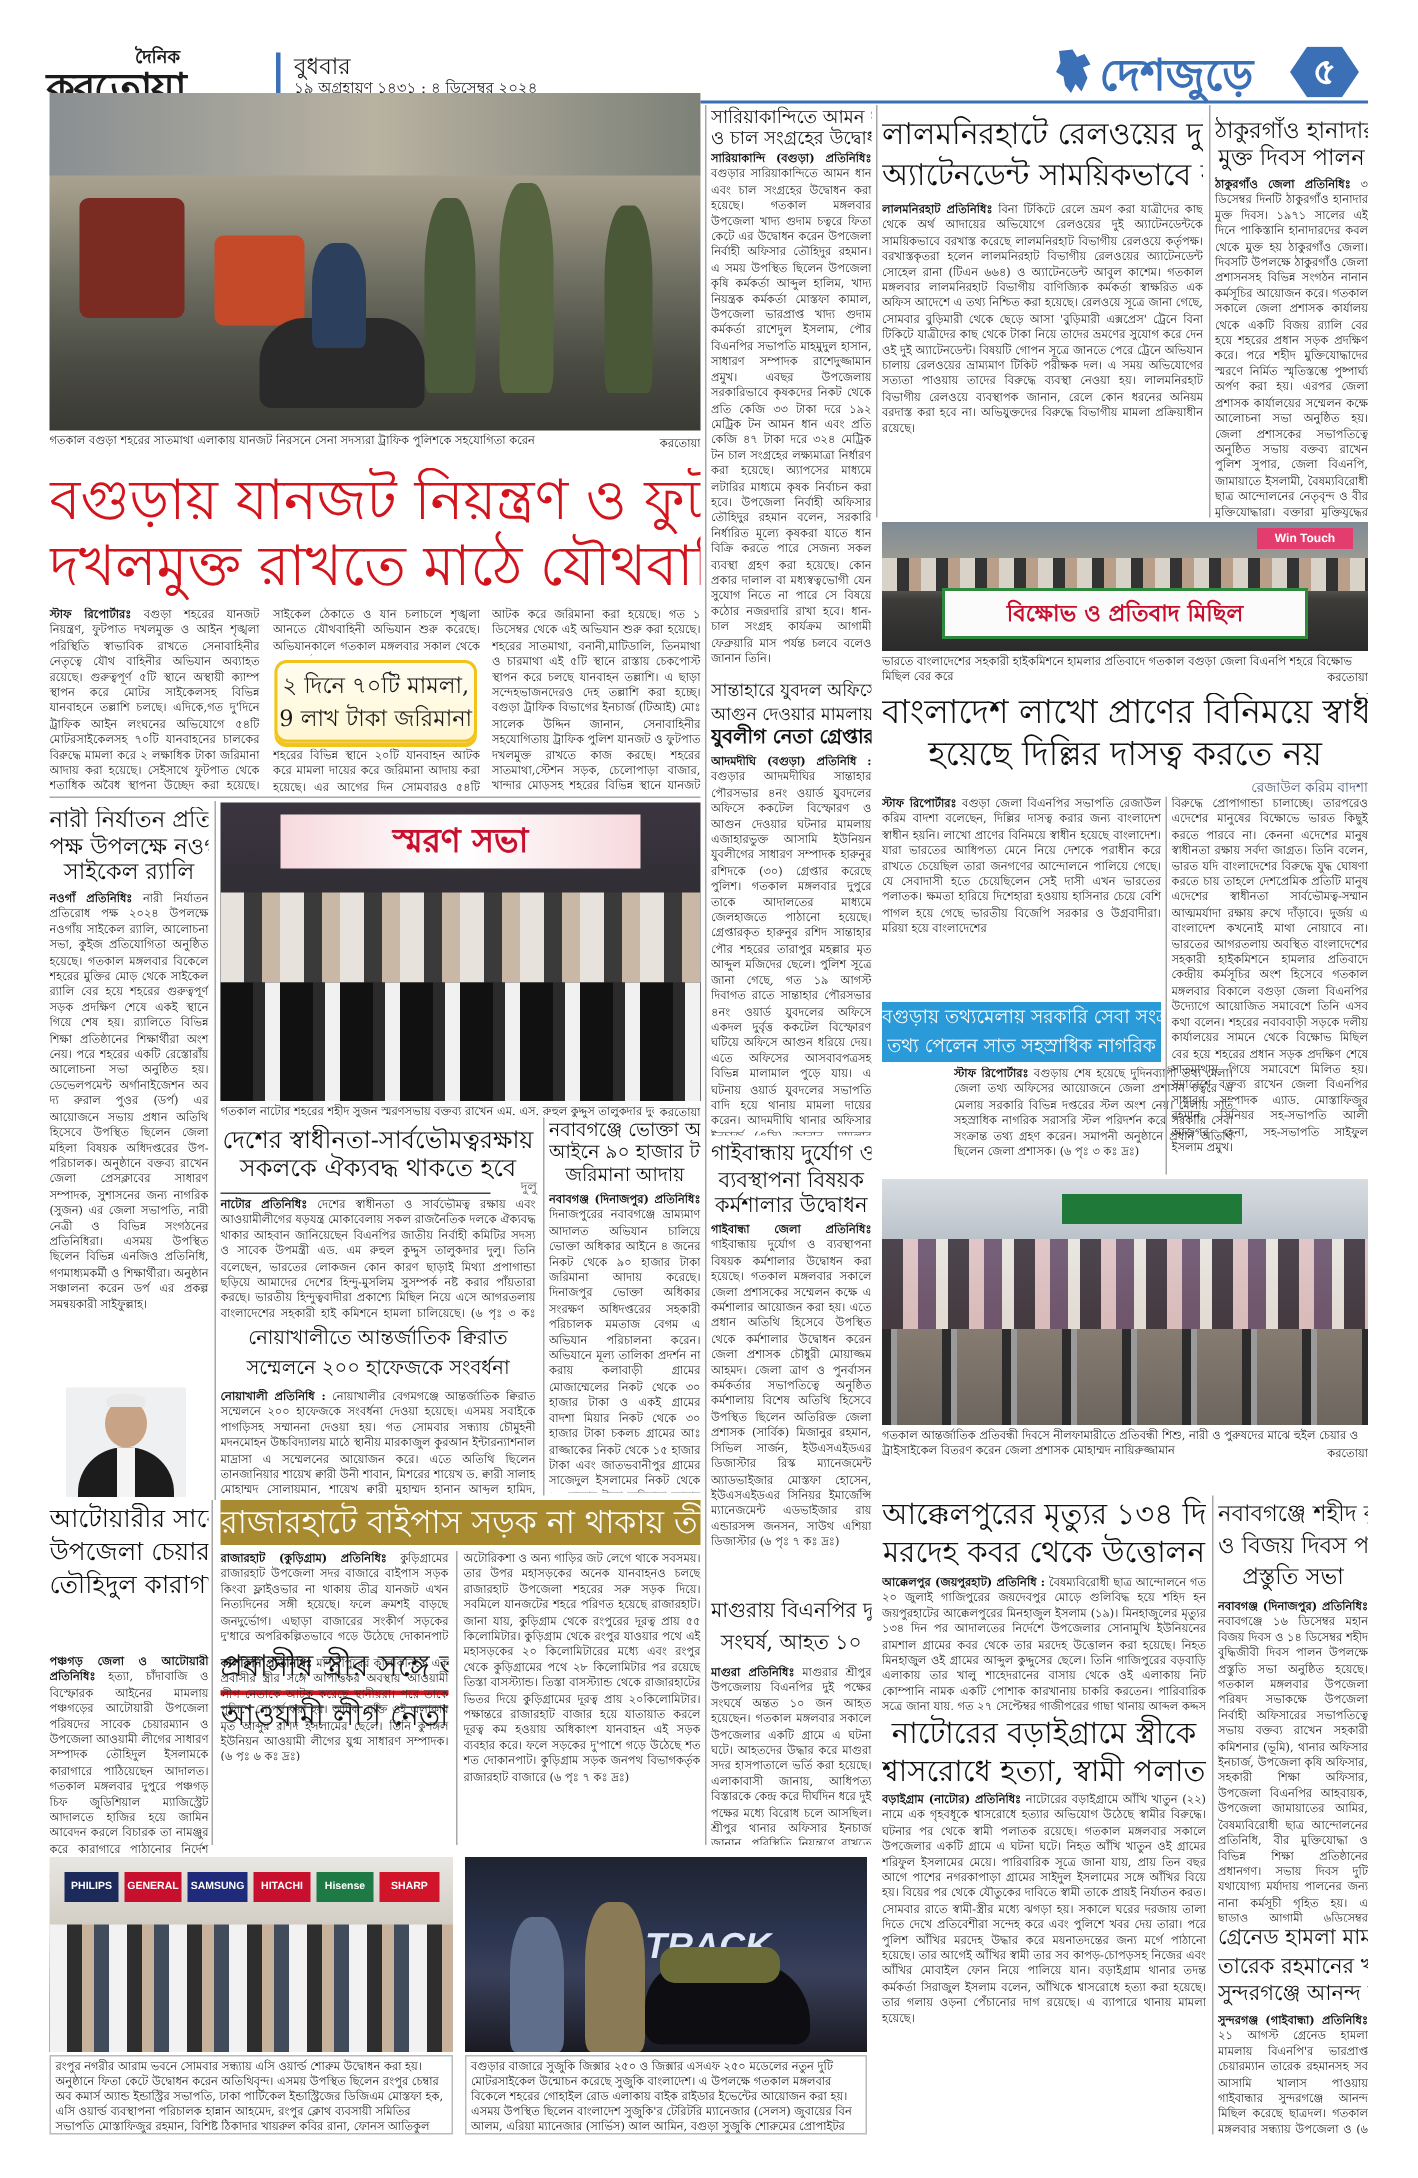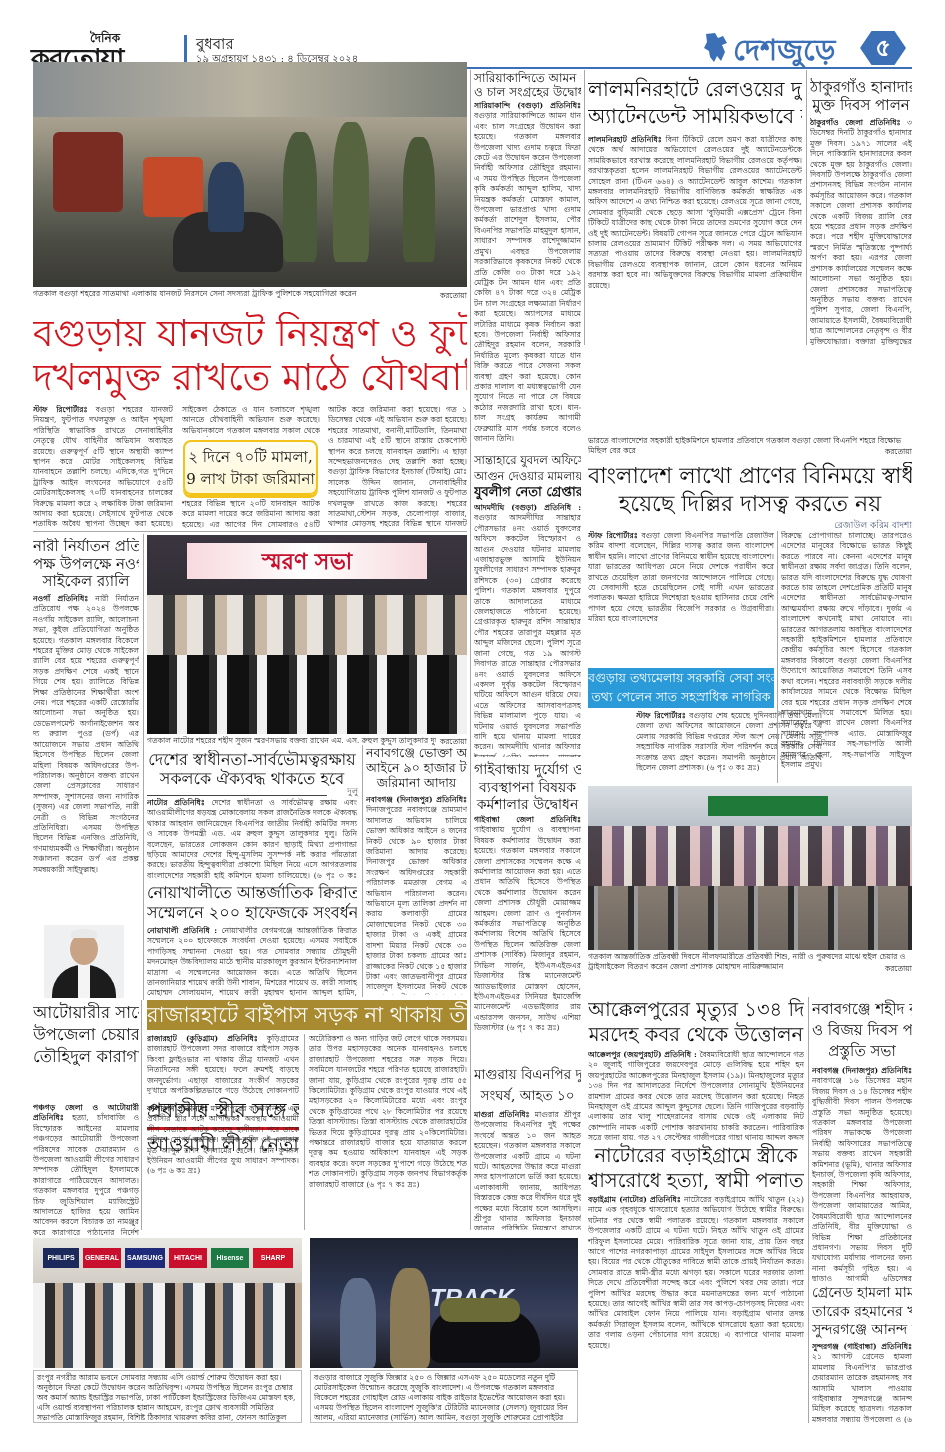--- a/index.html
+++ b/index.html
@@ -134,21 +134,21 @@
   </div>
   <div class="hl" style="left:147px;top:750px;width:210px;font-size:16px;line-height:19px;">
     <span>দেশের স্বাধীনতা-সার্বভৌমত্বরক্ষায়</span>
     <span>সকলকে ঐক্যবদ্ধ থাকতে হবে</span>
   </div>
   <div class="a" style="left:326px;top:785px;width:32px;text-align:right;font-size:8.5px;color:#555;">দুলু</div>
   <div class="hr" style="left:147px;top:795px;width:180px;background:#444;"></div>
   <div class="body" style="left:147px;top:798px;width:210px;height:82px;">
     <b>নাটোর প্রতিনিধিঃ</b> <span>দেশের স্বাধীনতা ও সার্বভৌমত্ব রক্ষায় এবং আওয়ামীলীগের ষড়যন্ত্র মোকাবেলায় সকল রাজনৈতিক দলকে ঐক্যবদ্ধ থাকার আহবান জানিয়েছেন বিএনপির জাতীয় নির্বাহী কমিটির সদস্য ও সাবেক উপমন্ত্রী এড. এম রুহুল কুদ্দুস তালুকদার দুলু। তিনি বলেছেন, ভারতের লোকজন কোন কারণ ছাড়াই মিথ্যা প্রপাগান্ডা ছড়িয়ে আমাদের দেশের হিন্দু-মুসলিম সুসম্পর্ক নষ্ট করার পাঁয়তারা করছে। ভারতীয় হিন্দুত্ববাদীরা প্রকাশ্যে মিছিল নিয়ে এসে আগরতলায় বাংলাদেশের সহকারী হাই কমিশনে হামলা চালিয়েছে।</span> <span>(৬ পৃঃ ৩ কঃ দ্রঃ)</span>
   </div>
-  <div class="hl" style="left:147px;top:883px;width:210px;font-size:16px;line-height:19.5px;">
+  <div class="hl" style="left:147px;top:883px;width:210px;font-size:13px;line-height:19.5px;">
     <span>নোয়াখালীতে আন্তর্জাতিক ক্বিরাত</span>
     <span>সম্মেলনে ২০০ হাফেজকে সংবর্ধনা</span>
   </div>
   <div class="body" style="left:147px;top:926px;width:210px;height:70px;">
     <b>নোয়াখালী প্রতিনিধি :</b> <span>নোয়াখালীর বেগমগঞ্জে আন্তর্জাতিক ক্বিরাত সম্মেলনে ২০০ হাফেজকে সংবর্ধনা দেওয়া হয়েছে। এসময় সবাইকে পাগড়িসহ সম্মাননা দেওয়া হয়। গত সোমবার সন্ধ্যায় চৌমুহনী মদনমোহন উচ্চবিদ্যালয় মাঠে স্থানীয় মারকাজুল কুরআন ইন্টারন্যাশনাল মাদ্রাসা এ সম্মেলনের আয়োজন করে। এতে অতিথি ছিলেন তানজানিয়ার শায়েখ ক্বারী উনী শাবান, মিশরের শায়েখ ড. ক্বারী সালাহ মোহাম্মদ সোলায়মান, শায়েখ ক্বারী মুহাম্মদ হানান আব্দুল হামিদ, আফ্রিকার শায়েখ ক্বারী আহমেদ হিজা এবং বাংলাদেশের শায়েখ ক্বারী নাজমুস হাসান ও</span> 
   </div>
   <div class="vr" style="left:362px;top:745px;height:252px;"></div>
   <div class="hl" style="left:366px;top:745px;width:101px;font-size:12.5px;line-height:15px;">
     <span>নবাবগঞ্জে ভোক্তা অধিকার</span>
     <span>আইনে ৯০ হাজার টাকা</span>
@@ -219,20 +219,25 @@
   </div>
   <div class="vr" style="left:806px;top:70px;height:275px;"></div>
   <div class="hl" style="left:810px;top:78px;width:102px;font-size:15px;line-height:18px;">
     <span>ঠাকুরগাঁও হানাদার</span>
     <span>মুক্ত দিবস পালন</span>
   </div>
   <div class="body" style="left:810px;top:118px;width:102px;height:227px;">
     <b>ঠাকুরগাঁও জেলা প্রতিনিধিঃ</b> <span>৩ ডিসেম্বর দিনটি ঠাকুরগাঁও হানাদার মুক্ত দিবস। ১৯৭১ সালের এই দিনে পাকিস্তানি হানাদারদের কবল থেকে মুক্ত হয় ঠাকুরগাঁও জেলা। দিবসটি উপলক্ষে ঠাকুরগাঁও জেলা প্রশাসনসহ বিভিন্ন সংগঠন নানান কর্মসূচির আয়োজন করে। গতকাল সকালে জেলা প্রশাসক কার্যালয় থেকে একটি বিজয় র‍্যালি বের হয়ে শহরের প্রধান সড়ক প্রদক্ষিণ করে। পরে শহীদ মুক্তিযোদ্ধাদের স্মরণে নির্মিত স্মৃতিস্তম্ভে পুষ্পার্ঘ্য অর্পণ করা হয়। এরপর জেলা প্রশাসক কার্যালয়ের সম্মেলন কক্ষে আলোচনা সভা অনুষ্ঠিত হয়। জেলা প্রশাসকের সভাপতিত্বে অনুষ্ঠিত সভায় বক্তব্য রাখেন পুলিশ সুপার, জেলা বিএনপি, জামায়াতে ইসলামী, বৈষম্যবিরোধী ছাত্র আন্দোলনের নেতৃবৃন্দ ও বীর মুক্তিযোদ্ধারা। বক্তারা মুক্তিযুদ্ধের চেতনা বুকে ধারণ করে দেশ গঠনে সকলকে ঐক্যবদ্ধভাবে কাজ করার আহবান জানান।</span>
   </div>
 
+  <div class="photo" style="left:588px;top:348px;width:324px;height:86px;background:linear-gradient(180deg,#7f8b95 0%,#9b9b92 30%,#3d3c3a 60%,#2a2a2a 100%);">
+    <div class="a" style="left:250px;top:4px;width:64px;height:14px;background:#e33c6f;color:#fff;font-size:8px;line-height:14px;text-align:center;font-family:'Liberation Sans',sans-serif;font-weight:bold;">Win Touch</div>
+    <div class="a" style="left:0;top:24px;width:324px;height:22px;background:repeating-linear-gradient(90deg,#d9d2c8 0 10px,#333 10px 18px,#b99f8a 18px 26px);"></div>
+    <div class="a" style="left:40px;top:44px;width:240px;height:30px;background:#fbfbfb;border:2px solid #2e8b3e;color:#c8102e;font-size:15px;line-height:30px;text-align:center;font-weight:bold;white-space:nowrap;overflow:hidden;">বিক্ষোভ ও প্রতিবাদ মিছিল</div>
+  </div>
   <div class="cap" style="left:588px;top:436px;width:324px;height:21px;">
     <span>ভারতে বাংলাদেশের সহকারী হাইকমিশনে হামলার প্রতিবাদে গতকাল বগুড়া জেলা বিএনপি শহরে বিক্ষোভ মিছিল বের করে</span>
     <span class="credit">করতোয়া</span>
   </div>
 
   <div class="hl" style="left:588px;top:462px;width:324px;font-size:22px;line-height:28px;">
     <span>বাংলাদেশ লাখো প্রাণের বিনিময়ে স্বাধীন</span>
     <span>হয়েছে দিল্লির দাসত্ব করতে নয়</span>
   </div>
   <div class="a" style="left:588px;top:518px;width:324px;text-align:right;font-size:9px;color:#4a5a7a;">রেজাউল করিম বাদশা</div>

